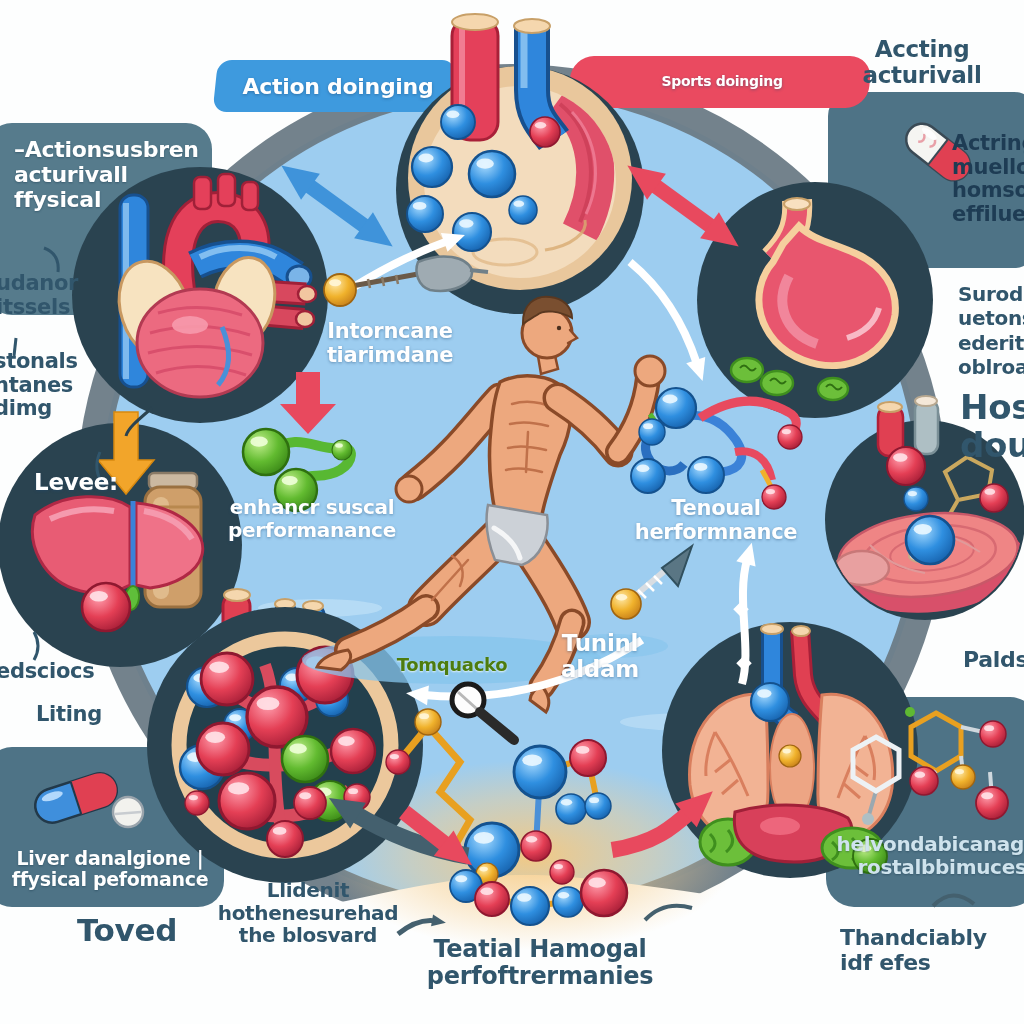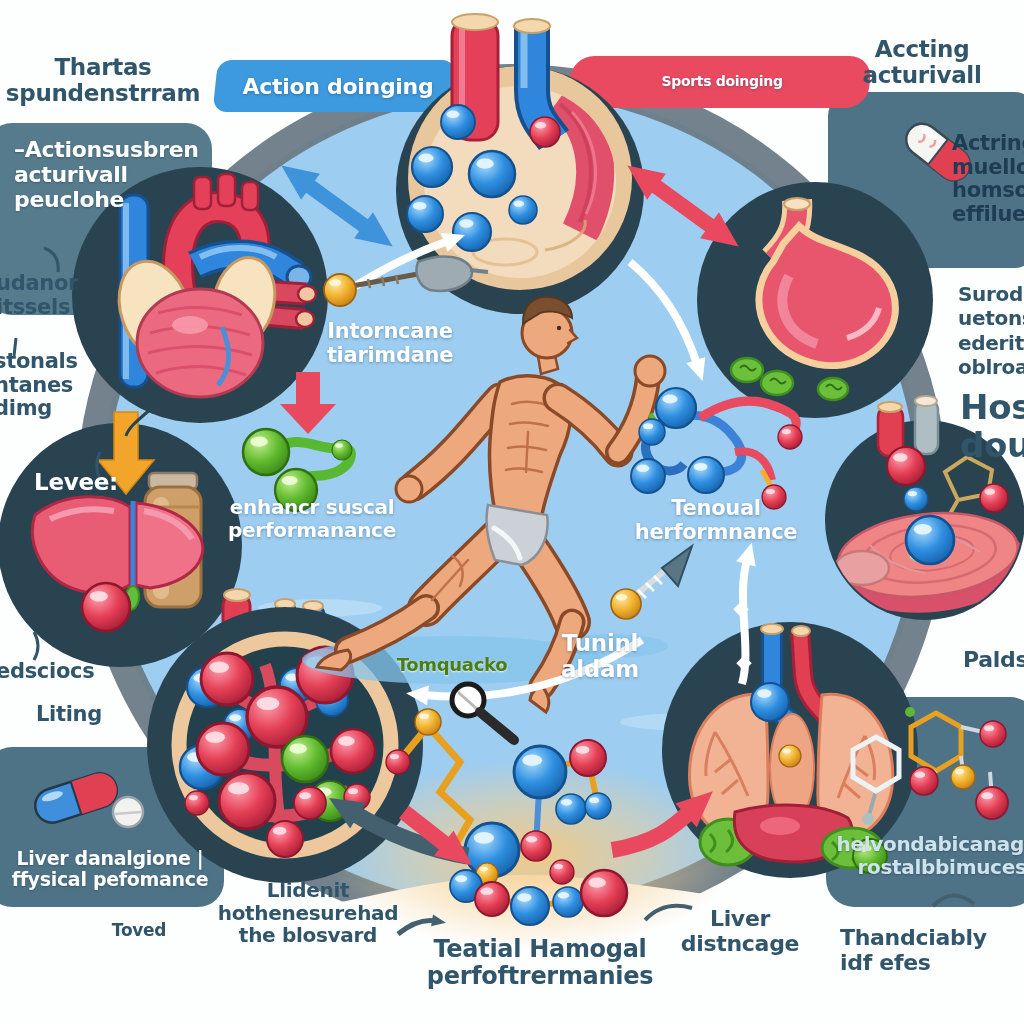--- a/index.html
+++ b/index.html
@@ -432,25 +432,23 @@
     <path d="M44,248 Q60,254 58,272"></path>
     <path d="M16,338 L14,356"></path>
     <path d="M100,452 Q92,470 104,486"></path>
     <path d="M34,632 Q42,646 34,660"></path>
   </g>
   <path d="M152,408 C138,420 128,428 126,436" fill="none" stroke="#2a4350" stroke-width="3"></path>
   <path d="M645,920 Q664,900 692,908" fill="none" stroke="#44606e" stroke-width="4"></path>
   <path d="M933,906 Q952,886 974,904" fill="none" stroke="#44606e" stroke-width="4"></path>
 </svg>
 
-<div class="lbl ctr" style="left:103px;top:80px;font-size:23px;">Thartas
-spundenstrram</div>
 <div class="lbl boxtext" style="left:14px;top:138px;font-size:22px;">–Actionsusbren
 acturivall
-peuclohe</div>
+ffysical</div>
 <div class="lbl ctr white" style="left:338px;top:87px;font-size:22px;">Action doinging</div>
 <div class="lbl ctr white" style="left:722px;top:82px;font-size:14px;">Sports doinging</div>
 <div class="lbl ctr" style="left:922px;top:62px;font-size:23px;">Accting
 acturivall</div>
 <div class="lbl" style="left:952px;top:132px;font-size:21px;color:#1e3c54;">Actring
 muello
 homsoinc
 effilues</div>
 <div class="lbl" style="left:958px;top:282px;font-size:20px;line-height:1.22;">Surod
 uetonse
@@ -471,26 +469,24 @@
 herformnance</div>
 <div class="lbl ctr white" style="left:312px;top:519px;font-size:20px;">enhancr suscal
 performanance</div>
 <div class="lbl ctr white" style="left:600px;top:656px;font-size:23px;text-align:center;">Tuninl
 aldam</div>
 <div class="lbl ctr" style="left:452px;top:665px;font-size:18px;color:#4d7c0f;text-shadow:0 1px 2px rgba(255,255,255,.8);">Tomquacko</div>
 <div class="lbl" style="left:-4px;top:660px;font-size:21px;">edsciocs</div>
 <div class="lbl" style="left:36px;top:703px;font-size:21px;">Liting</div>
 <div class="lbl ctr boxtext" style="left:110px;top:869px;font-size:19px;">Liver danalgione |
 ffysical pefomance</div>
-<div class="lbl ctr" style="left:127px;top:931px;font-size:17px;margin-left:12px;">Toved</div>
+<div class="lbl ctr" style="left:127px;top:931px;font-size:31px;">Toved</div>
 <div class="lbl ctr" style="left:308px;top:913px;font-size:20px;">Llidenit
 hothenesurehad
 the blosvard</div>
 <div class="lbl ctr" style="left:540px;top:963px;font-size:24px;">Teatial Hamogal
 perfoftrermanies</div>
-<div class="lbl ctr" style="left:740px;top:932px;font-size:22px;">Liver
-distncage</div>
 <div class="lbl" style="left:840px;top:926px;font-size:22px;">Thandciably
 idf efes</div>
 <div class="lbl ctr" style="left:942px;top:856px;font-size:20px;color:#cfe3ed;text-shadow:0 1px 2px rgba(20,50,70,.4);">helvondabicanagur
 rostalbbimuces</div>
 
 </div>
 
 </body></html>

